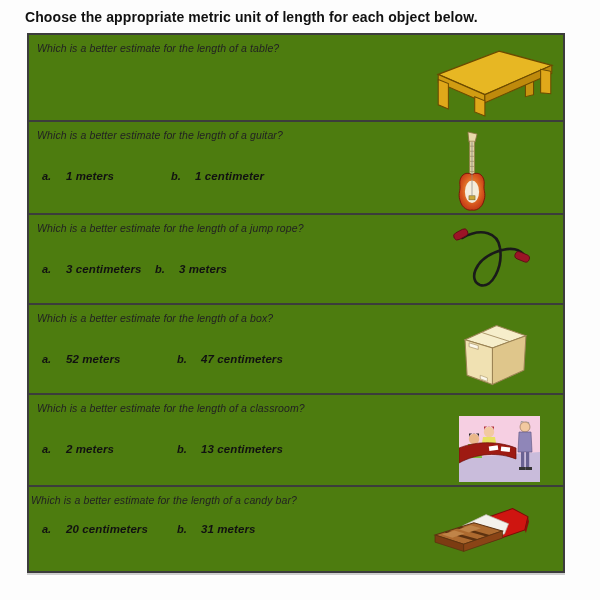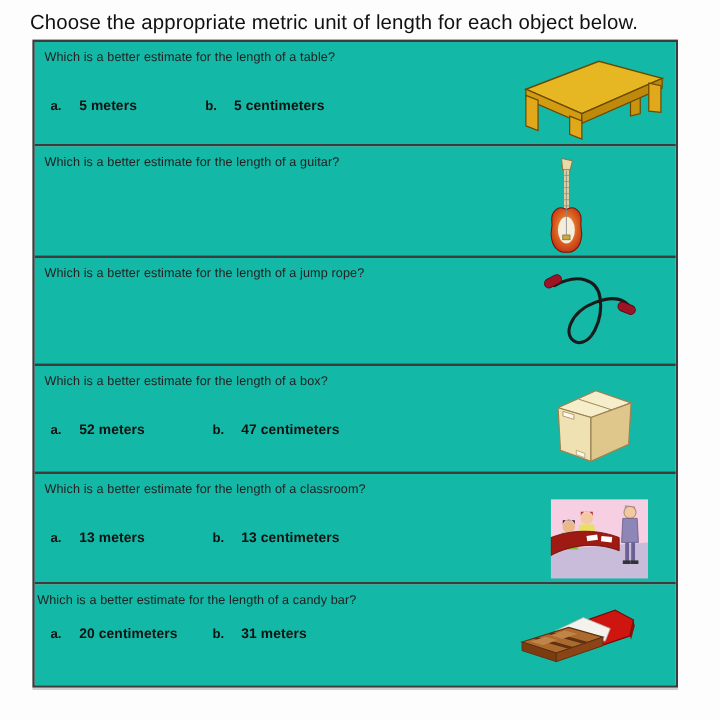--- a/index.html
+++ b/index.html
@@ -4,28 +4,28 @@
 <style>
   html,body{margin:0;padding:0;}
   body{
     width:600px;height:600px;position:relative;overflow:hidden;
     background:#fdfdfd;
     font-family:"Liberation Sans","DejaVu Sans",sans-serif;
     color:#1a1a1a;
   }
   .page-title{
     position:absolute;left:25px;top:9px;
-    font-size:17px;font-weight:normal;letter-spacing:.1px;color:#111;
+    font-size:14px;font-weight:bold;letter-spacing:.1px;color:#111;
   }
   .sheet{
     position:absolute;left:27px;top:33px;width:538px;height:540px;
     border:2px solid #3c3c3c;background:#fff;box-sizing:border-box;
     box-shadow:0 2px 0 rgba(150,150,150,.45);
   }
-  .row{position:relative;border-bottom:2px solid #3c3c3c;box-sizing:border-box;background:#14b8a6;}
+  .row{position:relative;border-bottom:2px solid #3c3c3c;box-sizing:border-box;background:#4d7c0f;font-style:italic;}
   .row:nth-child(1){height:87px;}
   .row:nth-child(2){height:93px;}
   .row:nth-child(3){height:90px;}
   .row:nth-child(4){height:90px;}
   .row:nth-child(5){height:92px;}
   .row:nth-child(6){height:84px;border-bottom:none;}
   .prompt{
     padding:7px 8px 0 8px;font-size:10.5px;color:#222;letter-spacing:.1px;
   }
   .row:nth-child(6) .prompt{padding-left:2px;}
@@ -48,42 +48,42 @@
 </style>
 </head>
 <body>
 
 <div class="page-title">Choose the appropriate metric unit of length for each object below.</div>
 
 <div class="sheet">
 
   <div class="row">
     <div class="prompt">Which is a better estimate for the length of a table?</div>
-    <div class="opts">
-      <div class="opt opt-a">
-        <span class="olabel">a.</span><span class="otext">5 meters</span>
-      </div><div class="opt opt-b">
-        <span class="olabel">b.</span><span class="otext">5 centimeters</span>
-      </div>
-    </div>
     <div class="art">
       <svg viewBox="0 0 130 72">
         <polygon points="96,30 104,28 104,50 96,52" fill="#c8940f" stroke="#6b4a00" stroke-width="1"></polygon>
         <polygon points="10,30 70,7 122,21 56,50" fill="#e7b723" stroke="#6b4a00" stroke-width="1.3"></polygon>
         <polygon points="10,30 56,50 56,58 10,38" fill="#d19c12" stroke="#6b4a00" stroke-width="1"></polygon>
         <polygon points="56,50 122,21 122,29 56,58" fill="#bf8a0c" stroke="#6b4a00" stroke-width="1"></polygon>
         <polygon points="10,35 20,39 20,64 10,60" fill="#e0a81a" stroke="#6b4a00" stroke-width="1"></polygon>
         <polygon points="46,52 56,56 56,71 46,67" fill="#e0a81a" stroke="#6b4a00" stroke-width="1"></polygon>
         <polygon points="111,25 121,27 121,49 111,48" fill="#e0a81a" stroke="#6b4a00" stroke-width="1"></polygon>
       </svg>
     </div>
   </div>
 
   <div class="row">
     <div class="prompt">Which is a better estimate for the length of a guitar?</div>
+    <div class="opts">
+      <div class="opt opt-a">
+        <span class="olabel">a.</span><span class="otext">1 meters</span>
+      </div><div class="opt opt-b">
+        <span class="olabel">b.</span><span class="otext">1 centimeter</span>
+      </div>
+    </div>
     <div class="art">
       <svg viewBox="0 0 28 80">
         <defs>
           <radialGradient id="gsb" cx="50%" cy="45%" r="70%">
             <stop offset="0%" stop-color="#f4b24a"></stop>
             <stop offset="55%" stop-color="#d85a1e"></stop>
             <stop offset="100%" stop-color="#b01e10"></stop>
           </radialGradient>
         </defs>
         <polygon points="10,1 19,3 17,11 11,11" fill="#e8d9a8" stroke="#8a7340" stroke-width="0.8"></polygon>
@@ -92,20 +92,27 @@
         <path d="M14,43 C21,39 27,45 26,53 C25,59 28,61 26,68 C24,77 17,79 14,78 C11,79 4,77 2,68 C0,61 3,59 2,53 C1,45 7,39 14,43 Z" fill="url(#gsb)" stroke="#7a1208" stroke-width="0.9"></path>
         <ellipse cx="14" cy="60" rx="7" ry="11" fill="#f6f2e6" opacity="0.95"></ellipse>
         <rect x="11" y="64" width="6" height="4" fill="#caa83c" stroke="#6b5a20" stroke-width="0.5"></rect>
         <line x1="14" y1="11" x2="14" y2="64" stroke="#8a8a8a" stroke-width="0.7"></line>
       </svg>
     </div>
   </div>
 
   <div class="row">
     <div class="prompt">Which is a better estimate for the length of a jump rope?</div>
+    <div class="opts">
+      <div class="opt opt-a">
+        <span class="olabel">a.</span><span class="otext">3 centimeters</span>
+      </div><div class="opt opt-b">
+        <span class="olabel">b.</span><span class="otext">3 meters</span>
+      </div>
+    </div>
     <div class="art">
       <svg viewBox="0 0 80 73">
         <path d="M10,13 C30,2 46,8 48,23 C51,42 40,64 28,60 C16,55 23,35 44,27 C60,21 68,24 74,32" fill="none" stroke="#1a1a1a" stroke-width="2.6" stroke-linecap="round"></path>
         <rect x="1" y="6" width="15" height="7.5" rx="3.7" fill="#9c1426" stroke="#5c0a14" stroke-width="0.8" transform="rotate(-28 8 9)"></rect>
         <rect x="63" y="28" width="15" height="7.5" rx="3.7" fill="#9c1426" stroke="#5c0a14" stroke-width="0.8" transform="rotate(22 70 31)"></rect>
       </svg>
     </div>
   </div>
 
   <div class="row">
@@ -126,21 +133,21 @@
         <polygon points="8,23 17,25.7 17,29.5 8,26.8" fill="#fcf8ea" stroke="#9b8354" stroke-width="0.6"></polygon>
         <polygon points="19,55 26,57.5 26,61 19,58.5" fill="#fcf8ea" stroke="#9b8354" stroke-width="0.5"></polygon>
       </svg>
     </div>
   </div>
 
   <div class="row">
     <div class="prompt">Which is a better estimate for the length of a classroom?</div>
     <div class="opts">
       <div class="opt opt-a">
-        <span class="olabel">a.</span><span class="otext">13 meters</span>
+        <span class="olabel">a.</span><span class="otext">2 meters</span>
       </div><div class="opt opt-b">
         <span class="olabel">b.</span><span class="otext">13 centimeters</span>
       </div>
     </div>
     <div class="art">
       <svg viewBox="0 0 81 66">
         <rect width="81" height="66" fill="#f6cfe2"></rect>
         <polygon points="0,42 81,36 81,66 0,66" fill="#c9bcdb"></polygon>
         <path d="M61,9 a5.2,5.2 0 0 1 10,1 l-1,-4 -8,-1 Z" fill="#9a9a9a"></path>
         <circle cx="66" cy="11" r="5" fill="#f2c9a0" stroke="#8a6a4a" stroke-width="0.6"></circle>

